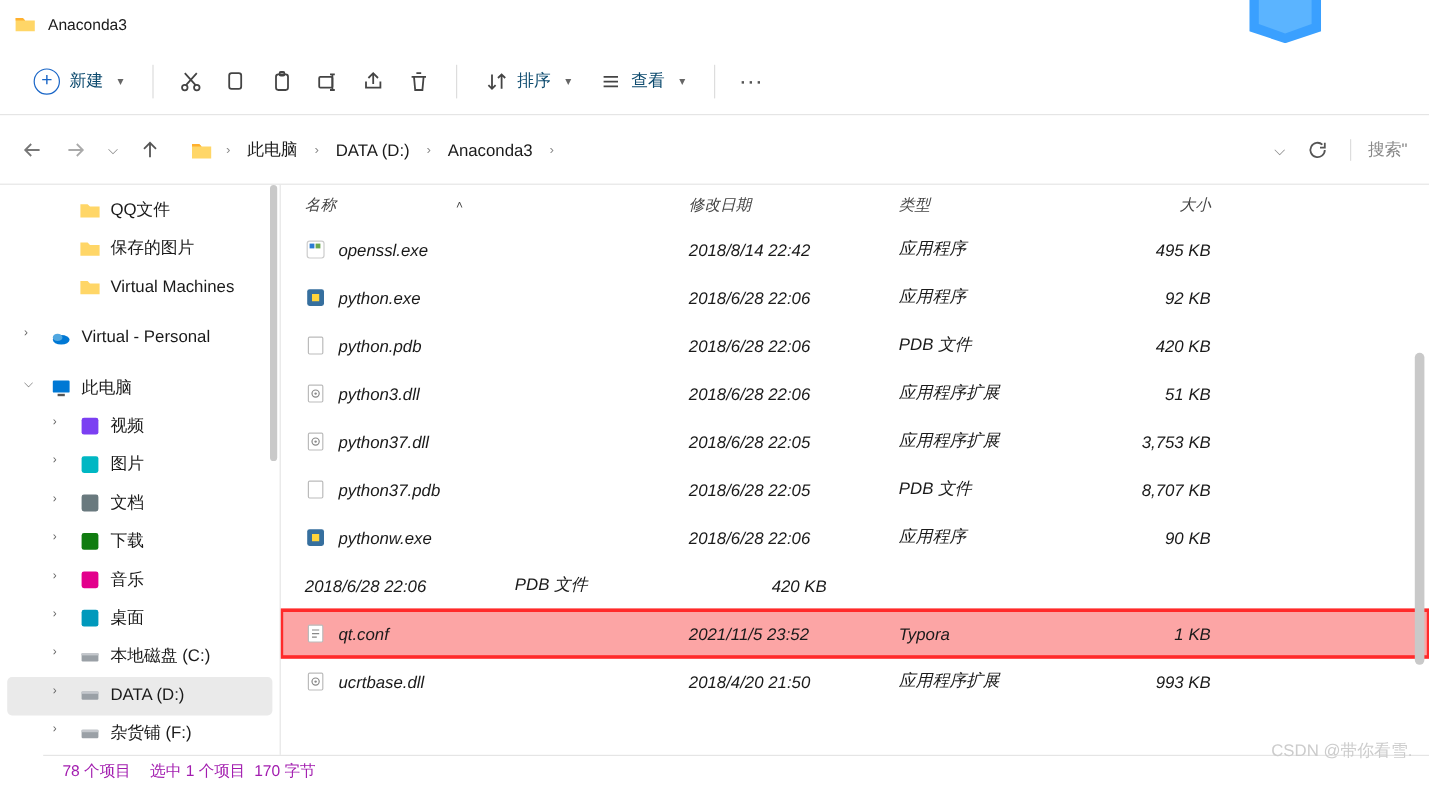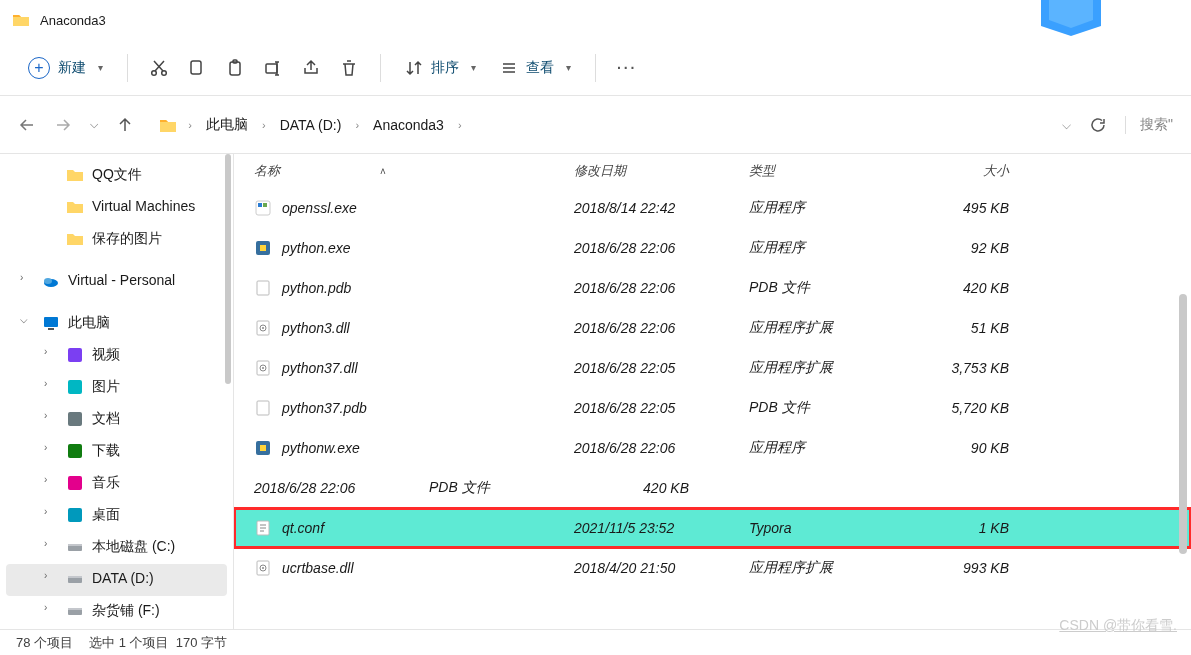--- a/index.html
+++ b/index.html
@@ -45,30 +45,30 @@
 .col-head { display:flex; padding:8px 20px 8px 20px; color:#444; font-size:13px; border-bottom:0; }
 .col-name { width:320px; display:flex; align-items:center; }
 .col-name .sort { margin-left:100px; font-size:10px; }
 .col-date { width:175px; }
 .col-type { width:160px; }
 .col-size { width:100px; text-align:right; }
 
 .rows { }
 .row { display:flex; align-items:center; padding:0 20px; height:40px; }
 .row .col-name { display:flex; gap:10px; }
-.row.selected { background:#5eead4; }
+.row.selected { background:#fca5a5; }
 .row.highlighted { outline:3px solid #ff2a2a; outline-offset:-2px; }
 .file-ico { width:18px; height:18px; display:flex; align-items:center; justify-content:center; }
 
 .c-scroll { position:absolute; right:4px; top:0; bottom:0; width:8px; }
 .c-thumb { position:absolute; right:0; top:140px; width:8px; height:260px; background:#c9c9c9; border-radius:4px; }
 
 
-.status { height:26px; border-top:1px solid #e5e5e5; display:flex; align-items:center; padding:0 16px; gap:16px; font-size:13px; color:#404040; }
-.watermark { position:absolute; right:14px; bottom:20px; color:#ccc; font-size:14px;text-decoration:underline; }
+.status { height:26px; border-top:1px solid #e5e5e5; display:flex; align-items:center; padding:0 16px; gap:16px; font-size:13px; color:#a21caf;margin-left:36px; }
+.watermark { position:absolute; right:14px; bottom:20px; color:#ccc; font-size:14px; }
 
 
 svg { display:block; }
 
 
 .corner { position:absolute; top:-10px; right:90px; width:60px; height:46px; overflow:hidden; }
 </style>
 </head>
 <body>
 
@@ -211,30 +211,30 @@
           </span>
           <span>QQ文件</span>
         </div>
         <div class="sb-item indent">
           <span class="exp"></span>
           <span class="sb-ico">
             <svg width="18" height="18">
               <path d="M1 4h6l2 2h8v9H1z" fill="#ffd667"></path>
             </svg>
           </span>
+          <span>保存的图片</span>
+        </div>
+        <div class="sb-item indent">
+          <span class="exp"></span>
+          <span class="sb-ico">
+            <svg width="18" height="18">
+              <path d="M1 4h6l2 2h8v9H1z" fill="#ffd667"></path>
+            </svg>
+          </span>
           <span>Virtual Machines</span>
-        </div>
-        <div class="sb-item indent">
-          <span class="exp"></span>
-          <span class="sb-ico">
-            <svg width="18" height="18">
-              <path d="M1 4h6l2 2h8v9H1z" fill="#ffd667"></path>
-            </svg>
-          </span>
-          <span>保存的图片</span>
         </div>
         <div style="height: 10px;"></div>
         <div class="sb-item">
           <span class="exp">›</span>
           <span class="sb-ico">
             <svg width="18" height="18">
               <ellipse cx="9" cy="11" rx="7" ry="4" fill="#0078d4"></ellipse>
               <ellipse cx="6" cy="9" rx="4" ry="3" fill="#50a7e0"></ellipse>
             </svg>
           </span>
@@ -427,21 +427,21 @@
           <div class="col-name">
             <span class="file-ico">
               <svg width="18" height="18">
                 <rect x="3" y="2" width="12" height="14" rx="1" fill="#fff" stroke="#bbb"></rect>
               </svg>
             </span>
             <span>python37.pdb</span>
           </div>
           <div class="col-date">2018/6/28 22:05</div>
           <div class="col-type">PDB 文件</div>
-          <div class="col-size">5,720 KB</div>
+          <div class="col-size">8,707 KB</div>
         </div>
         <div class="row">
           <div class="col-name">
             <span class="file-ico">
               <svg width="18" height="18">
                 <rect x="2" y="2" width="14" height="14" rx="2" fill="#366f9e"></rect>
                 <path d="M6 6h6v6H6z" fill="#ffd43b"></path>
               </svg>
             </span>
             <span>pythonw.exe</span>

